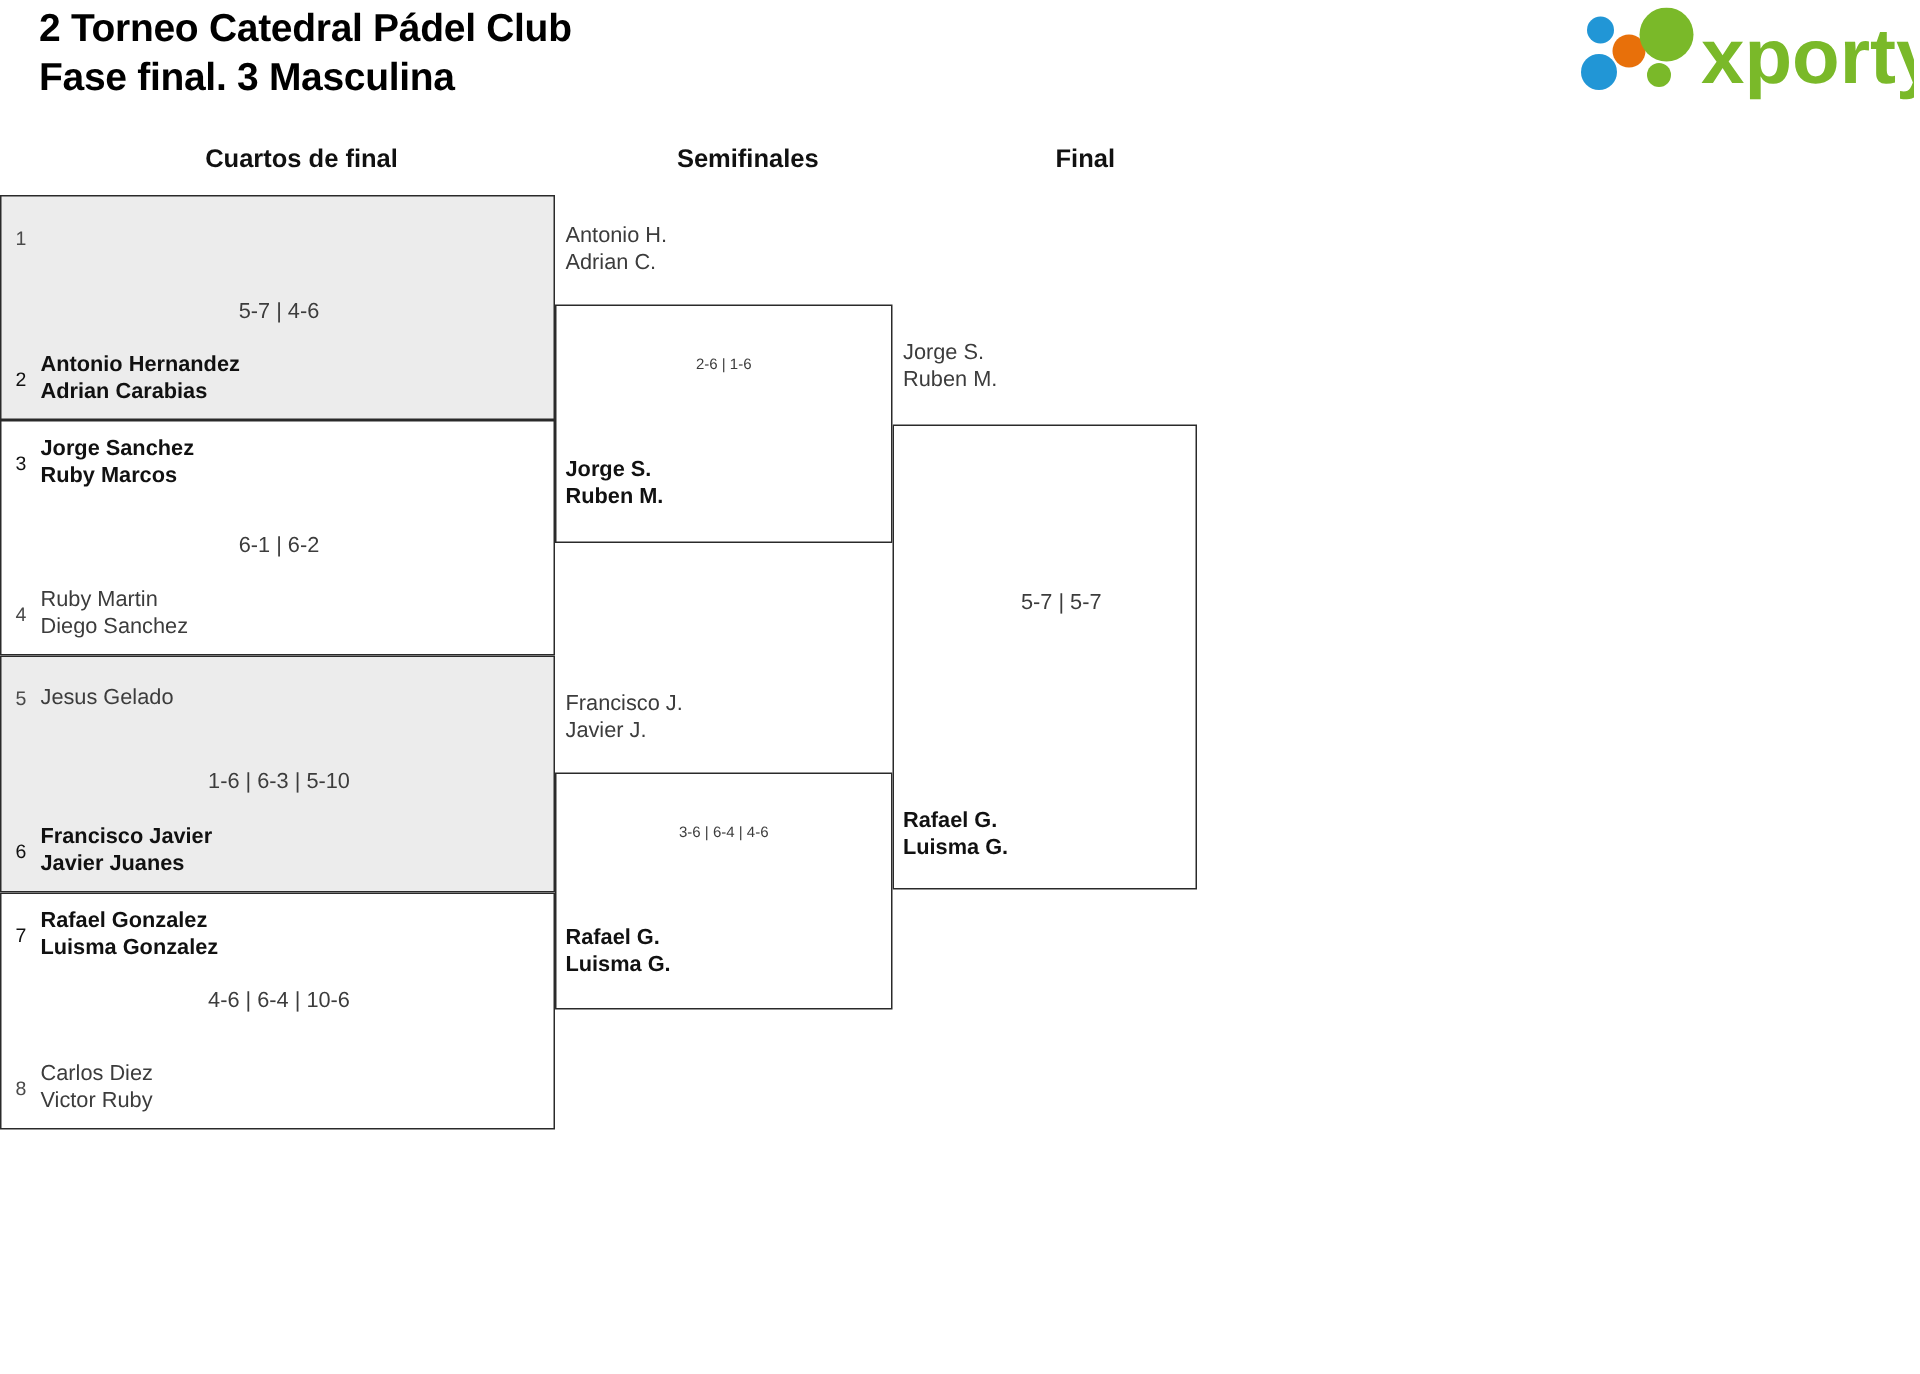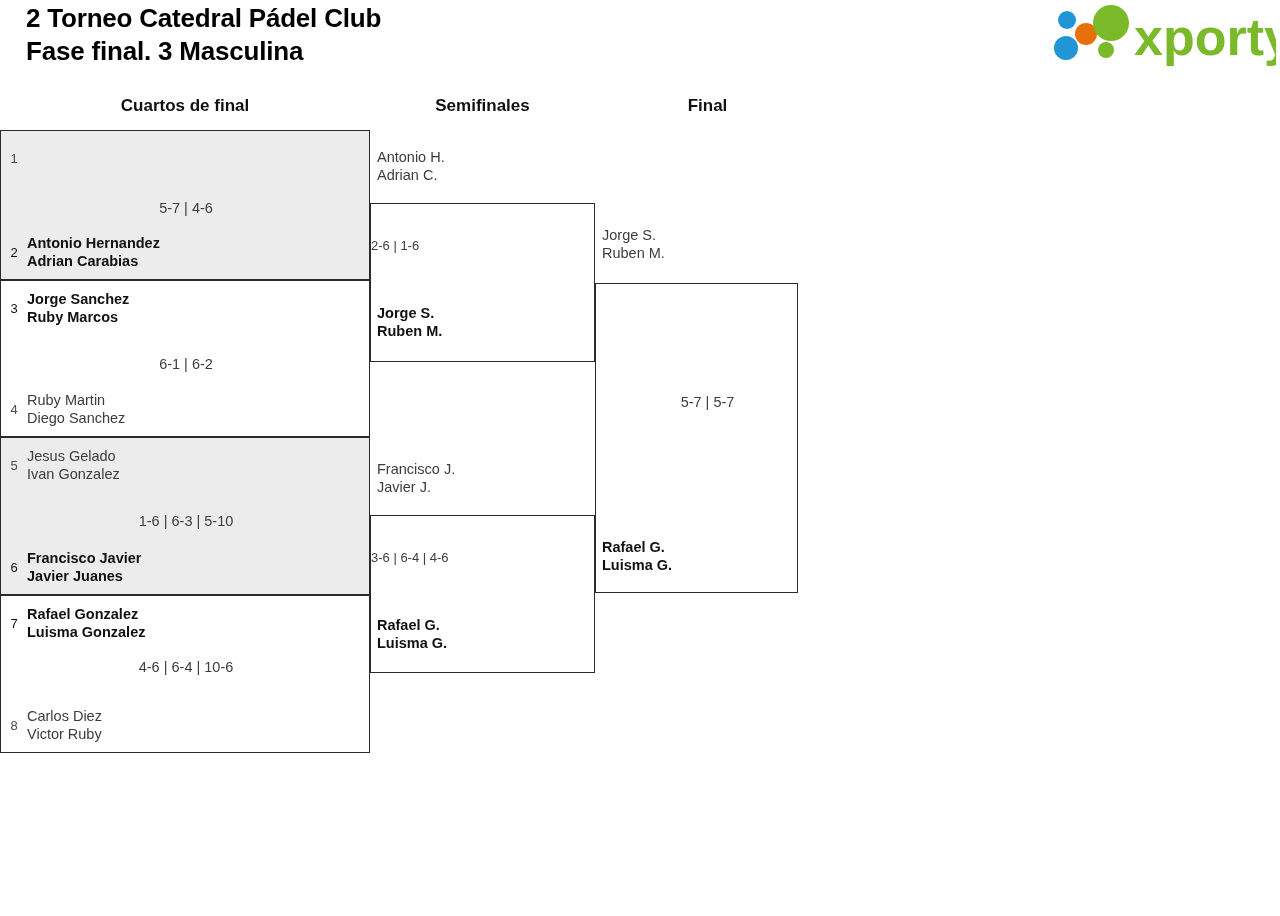--- a/index.html
+++ b/index.html
@@ -50,20 +50,21 @@
   #logo svg { display: block; }
 
   
   .round-header {
     position: absolute;
     font-size: 17px;
     font-weight: 600;
     color: #111111;
     text-align: center;
     white-space: nowrap;
+    padding-left: 16px;
   }
   #hdr-qf   { left: 0px;   top: 96px; width: 370px; }
   #hdr-sf   { left: 370px; top: 96px; width: 225px; }
   #hdr-fin  { left: 595px; top: 96px; width: 225px; }
 
   
   #bracket {
     position: absolute;
     left: 0;
     top: 0;
@@ -144,22 +145,22 @@
     border: 1px solid #2a2a2a;
     background: #ffffff;
   }
   #sf1 { top: 203px; height: 159px; }
   #sf2 { top: 515px; height: 158px; }
 
   .sf-score {
     position: absolute;
     left: 0;
     width: 223px;
-    text-align: left;
-    font-size: 13px;
+    text-align: center;
+    font-size: 10px;
     color: #3c3c3c;
     line-height: 1;
     top: 35px;
   }
 
   
   .sf-team {
     position: absolute;
     left: 377px;
     width: 215px;
@@ -269,21 +270,20 @@
         <span class="nm">Diego Sanchez</span>
       </span>
     </div>
   </div>
 
   <div class="qf-match shaded" id="qf3">
     <div class="qf-team top">
       <span class="seed">5</span>
       <span class="names">
         <span class="nm">Jesus Gelado</span>
-        <span class="nm">Ivan Gonzalez</span>
       </span>
     </div>
     <div class="qf-score">1-6 | 6-3 | 5-10</div>
     <div class="qf-team bottom winner">
       <span class="seed">6</span>
       <span class="names">
         <span class="nm">Francisco Javier</span>
         <span class="nm">Javier Juanes</span>
       </span>
     </div>

